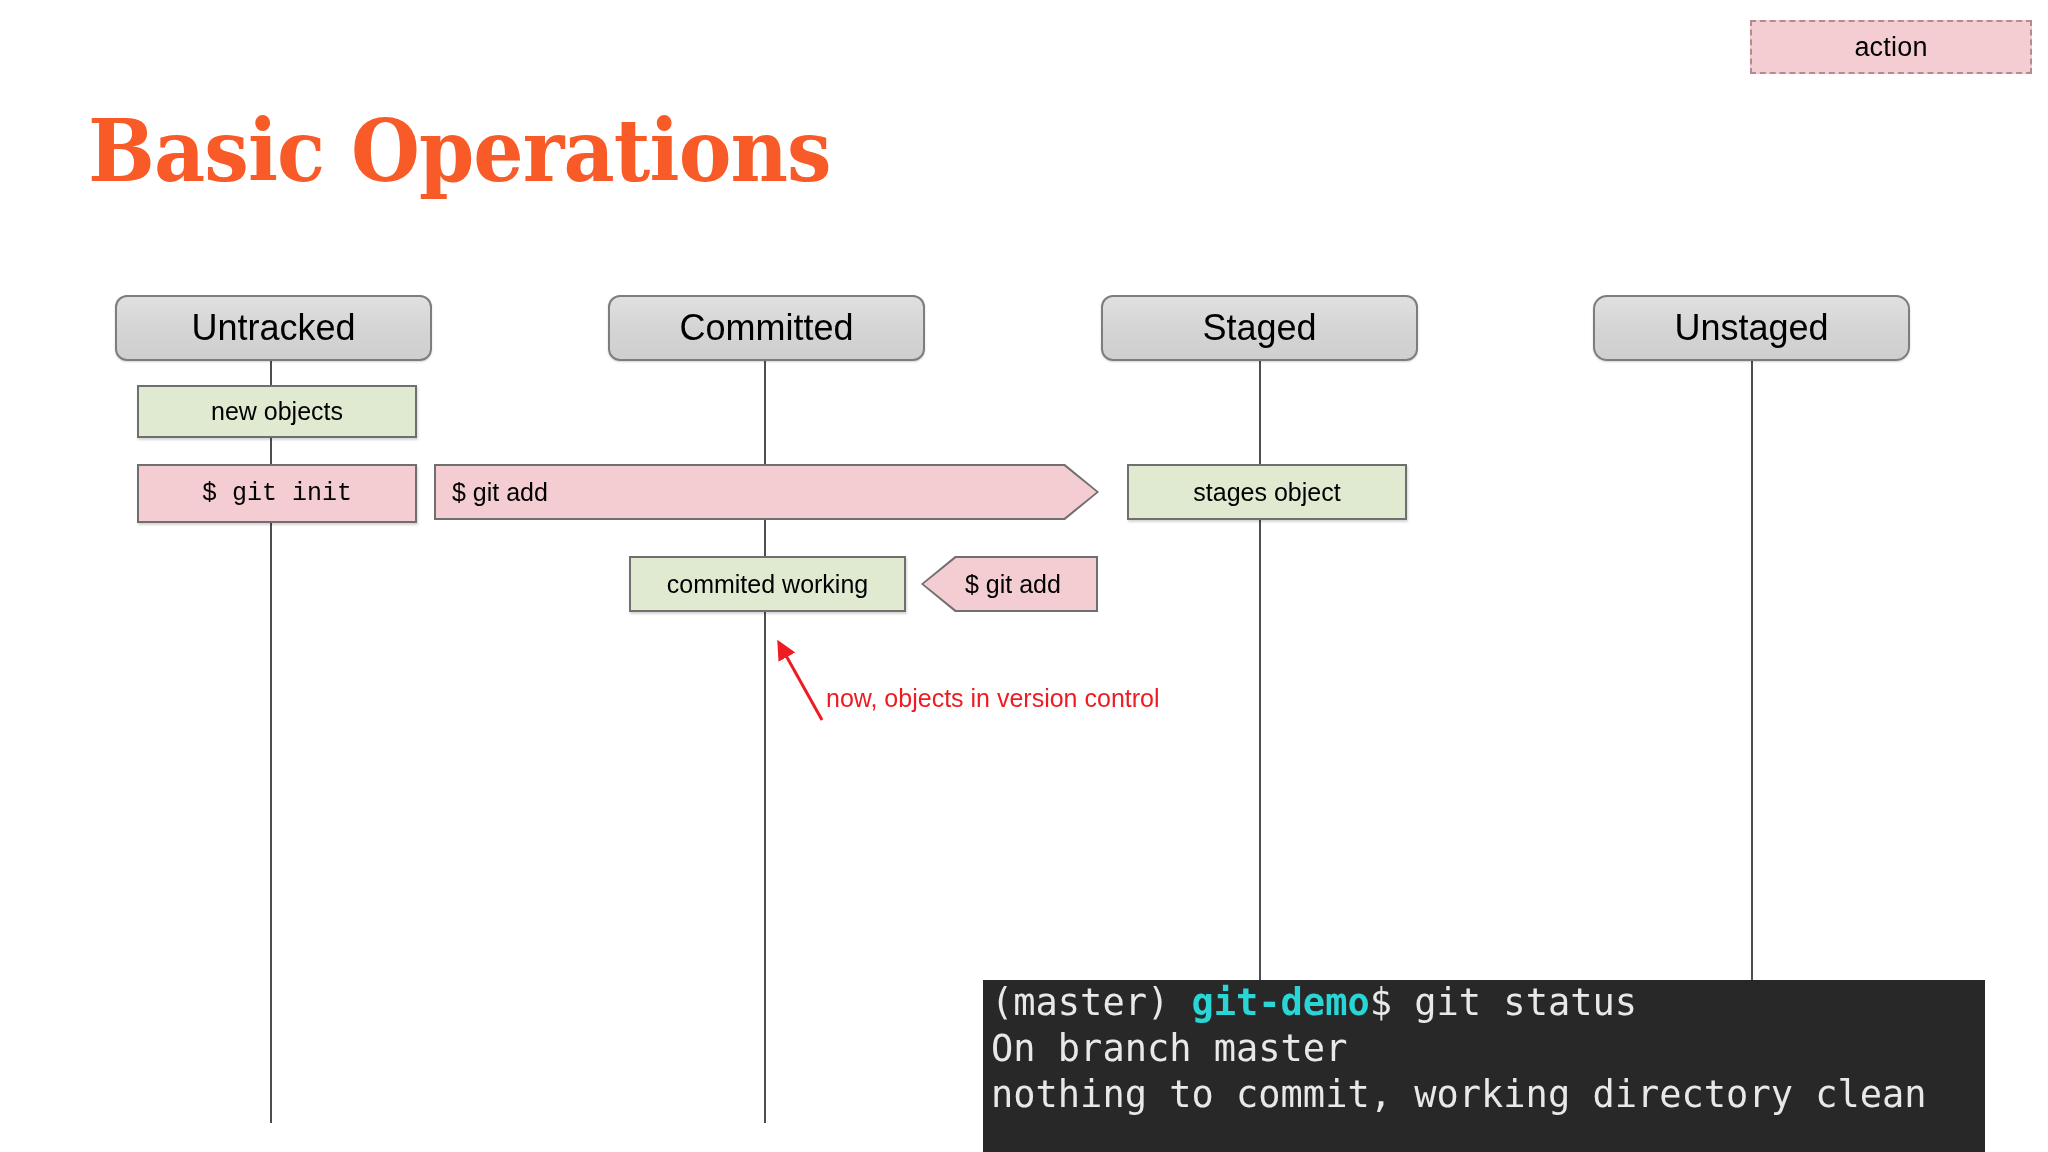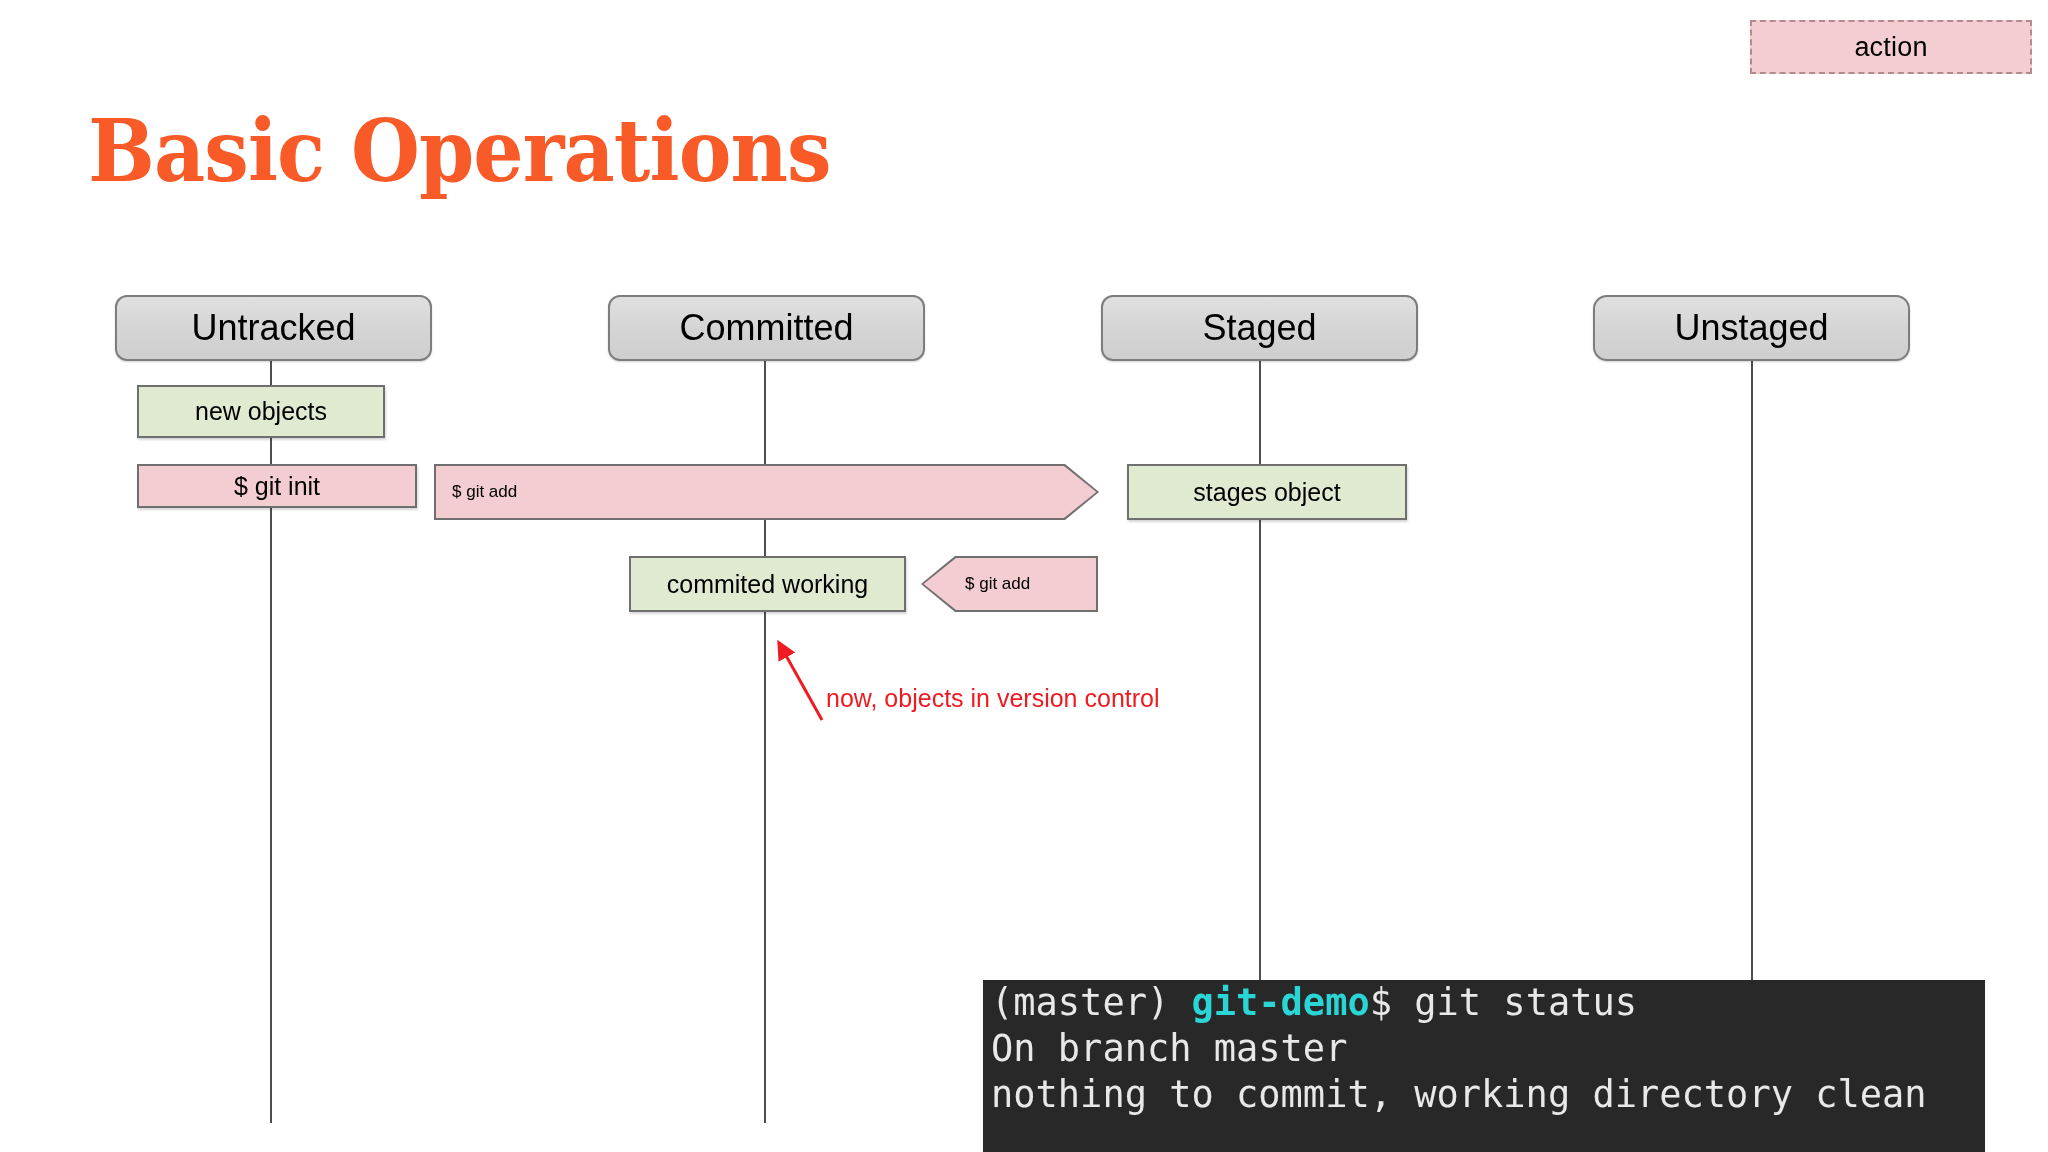--- a/index.html
+++ b/index.html
@@ -98,21 +98,21 @@
   }
   .box.state  { background: #dfead0; }
   .box.action { background: #f4cdd2; }
   .box.center { justify-content: center; }
 
   
   .chev {
     position: absolute;
     display: flex;
     align-items: center;
-    font-size: 17px;
+    font-size: 25px;
     color: #000000;
     box-sizing: border-box;
   }
   .chev .fill {
     position: absolute;
     inset: 0;
     background: #f4cdd2;
   }
   .chev .stroke {
     position: absolute;
@@ -199,25 +199,25 @@
   <div class="col-head" style="left:608px;  width:317px;">
     <span>Committed</span>
   </div>
   <div class="col-head" style="left:1101px; width:317px;">
     <span>Staged</span>
   </div>
   <div class="col-head" style="left:1593px; width:317px;border-radius:14px;">
     <span>Unstaged</span>
   </div>
 
-  <div class="box state center" style="left:137px; top:385px; width:248px; height:53px;">
+  <div class="box state center" style="left:137px; top:385px; width:280px; height:53px;">
     <span>new objects</span>
   </div>
 
-  <div class="box action center" style="left:137px; top:464px; width:280px; height:44px;">
+  <div class="box action center" style="left:137px; top:464px; width:280px; height:59px;font-family:Liberation Mono, monospace;">
     <span>$ git init</span>
   </div>
 
   <div class="chev" id="arrow-git-add-right" style="left:434px; top:464px; width:665px; height:56px; padding-left:18px;">
     <span class="stroke"></span>
     <span class="fill"></span>
     <span class="lbl">$ git add</span>
   </div>
 
   <div class="box state center" style="left:1127px; top:464px; width:280px; height:56px;">

